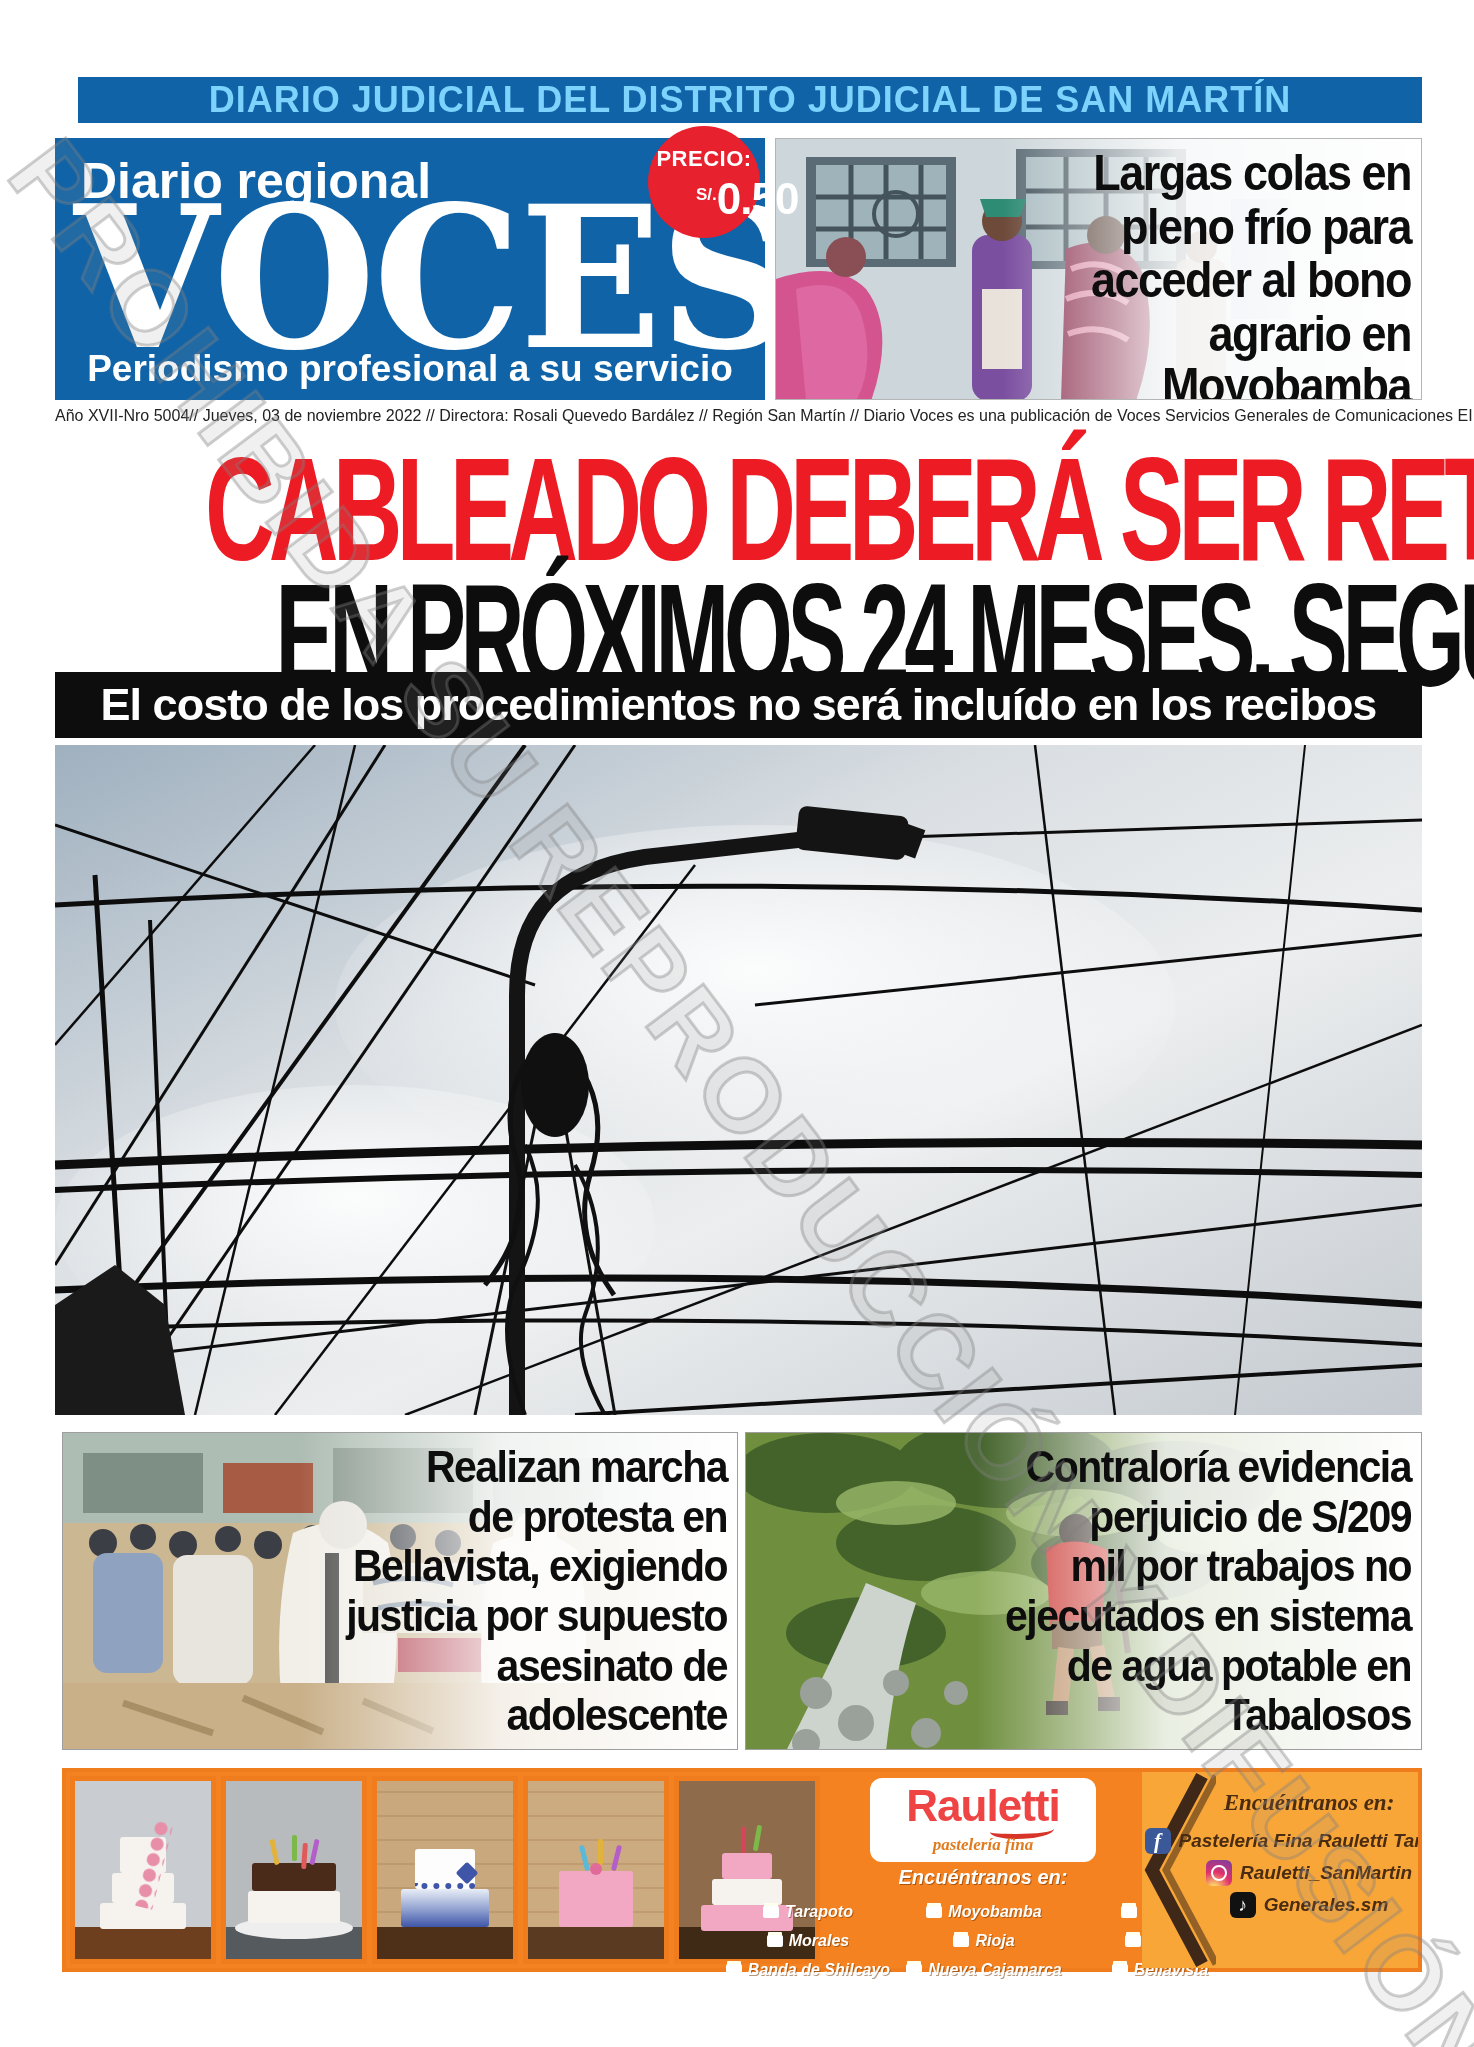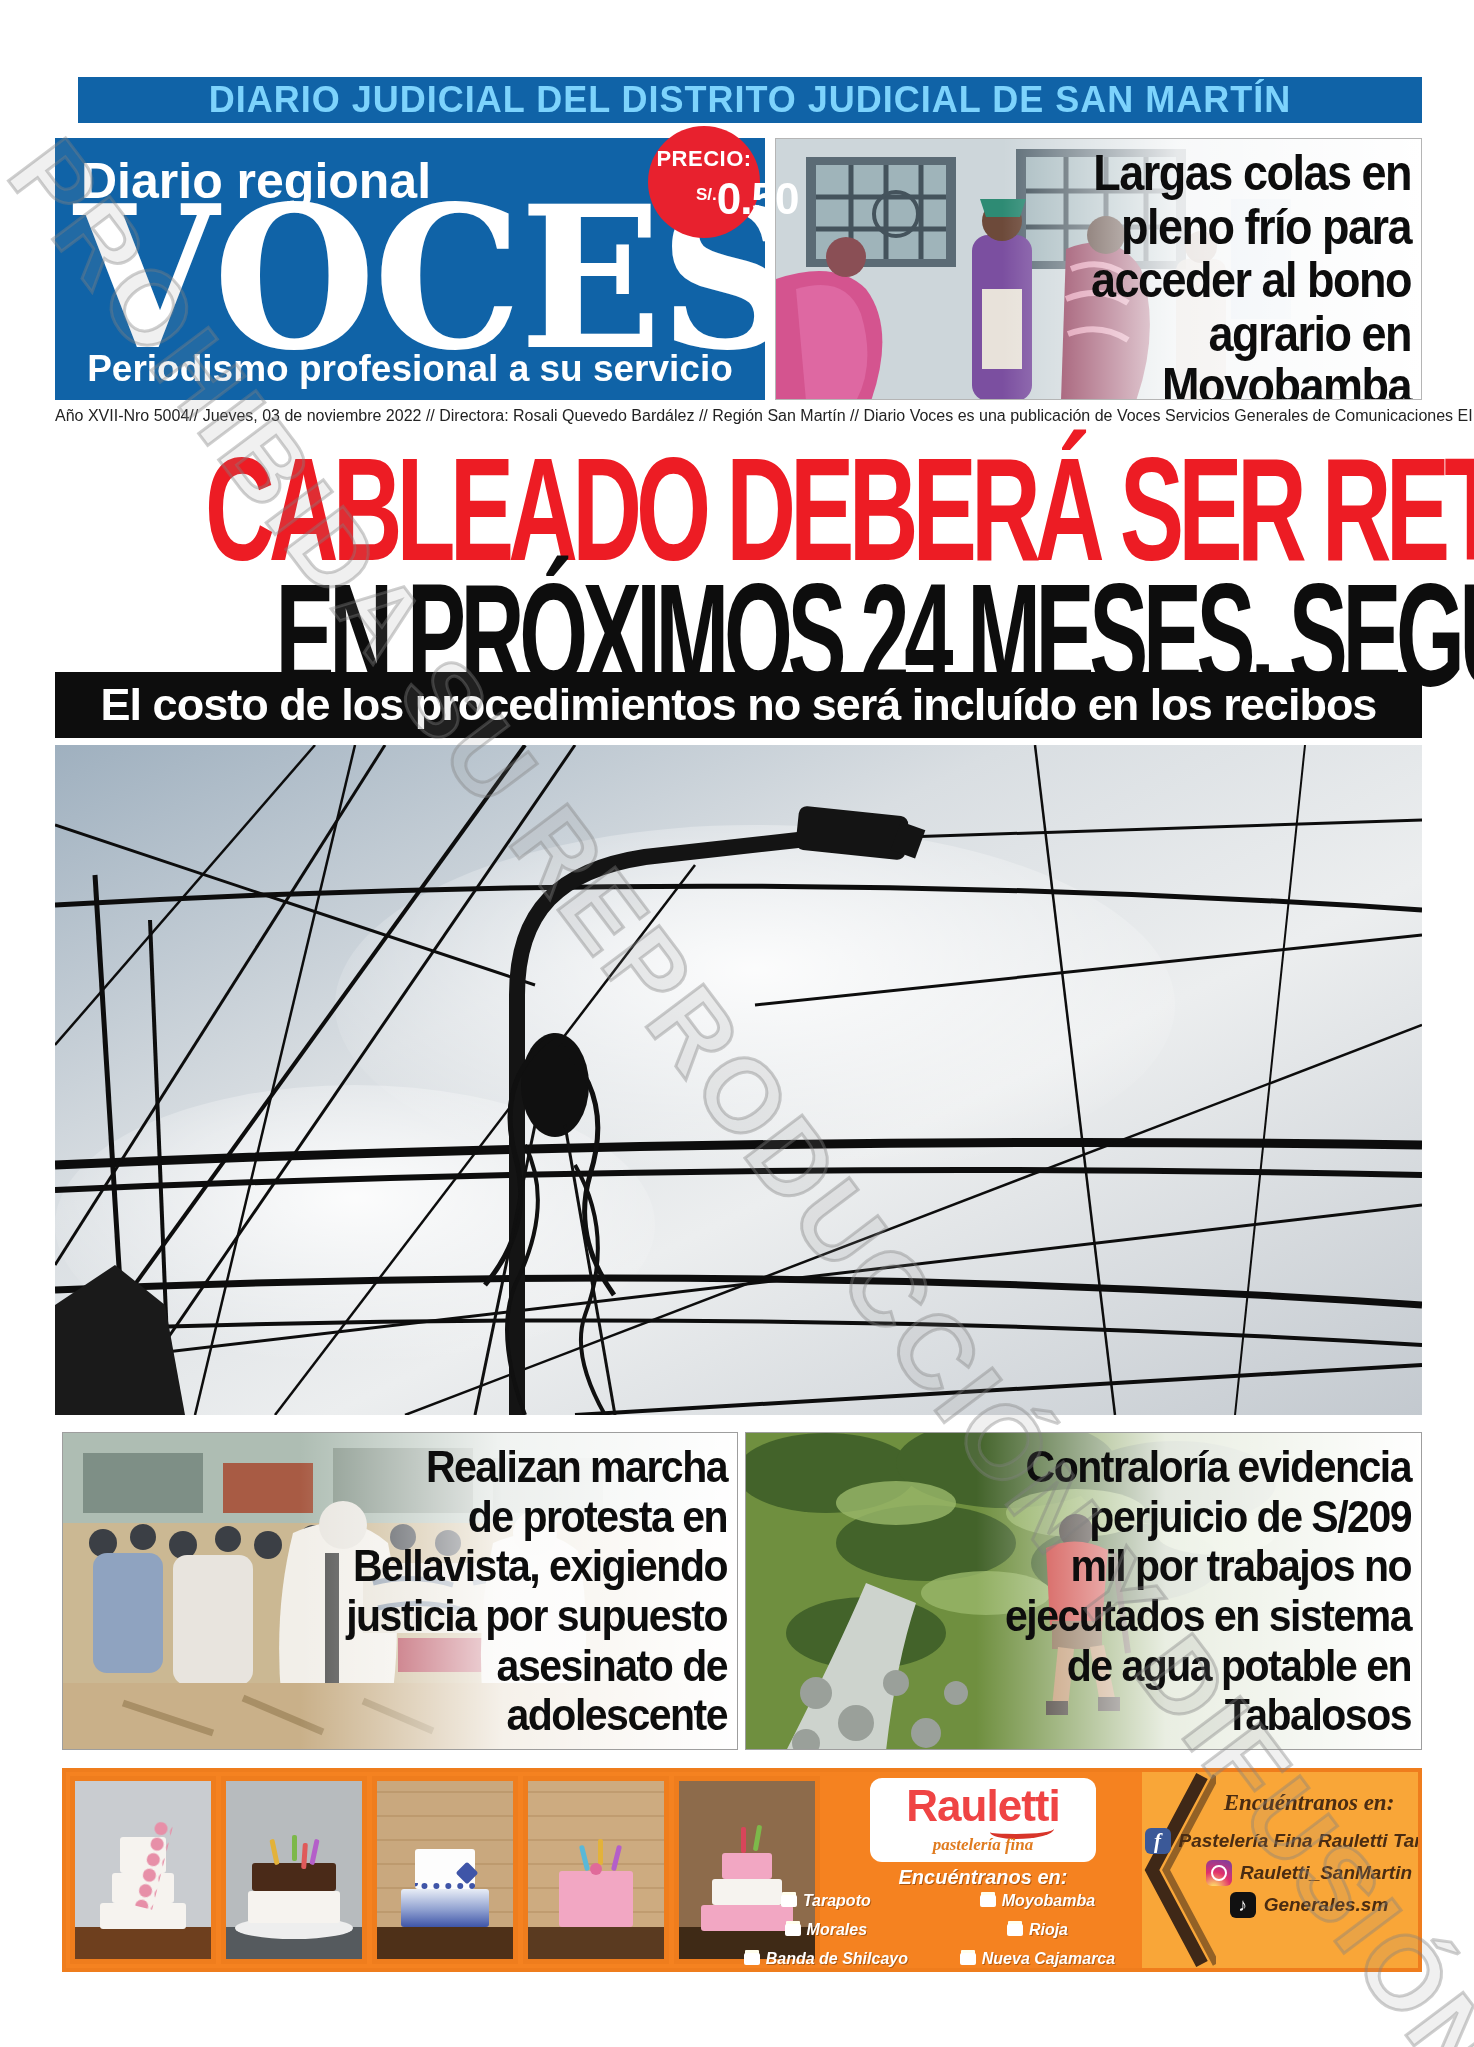--- a/index.html
+++ b/index.html
@@ -96,22 +96,22 @@
   .ad-mid{position:relative;width:318px;flex:0 0 auto;}
   .logo-box{position:absolute;left:50%;transform:translateX(-50%);top:6px;width:226px;height:84px;
             background:#fff;border-radius:12px;text-align:center;overflow:hidden;}
   .brand{margin-top:6px;font-size:44px;font-weight:800;color:#ef4444;letter-spacing:-1px;line-height:1;}
   .swoosh{display:block;width:64px;height:12px;margin:-6px auto 0 120px;border-bottom:5px solid #d8352a;
           border-radius:0 0 60% 40%;}
   .brand-sub{font-size:17px;font-style:italic;color:#e07b1f;font-weight:600;margin-top:-4px;
              font-family:"Liberation Serif",serif;}
   .loc-title{position:absolute;top:94px;left:0;right:0;text-align:center;color:#fff;font-weight:800;
              font-style:italic;font-size:20px;text-shadow:1px 1px 0 rgba(110,50,0,.55);}
-  .loc-grid{position:absolute;top:118px;left:-100px;width:520px;display:grid;
-            grid-template-columns:1fr 1fr;grid-auto-flow:column;grid-template-rows:repeat(3,1fr);
+  .loc-grid{position:absolute;top:129px;left:-100px;width:520px;display:grid;
+            grid-template-columns:1fr 1fr 1fr;grid-auto-flow:column;grid-template-rows:repeat(3,1fr);
             column-gap:6px;row-gap:2px;height:80px;gap:8px;}
   .loc-item{display:flex;align-items:center;gap:6px;justify-content:center;color:#fff;
             font-style:italic;font-weight:700;font-size:16px;line-height:1.0;
             text-shadow:1px 1px 0 rgba(110,50,0,.5);text-align:center;}
   .loc-ico{flex:0 0 auto;width:16px;height:12px;background:#fff;border-radius:2px;
            box-shadow:0 -4px 0 -1px #ffe;position:relative;}
 
   .ad-right{position:relative;flex:1;background:#f9a638;overflow:hidden;}
   .chevron{position:absolute;left:-6px;top:0;height:100%;}
   .soc-title{position:absolute;top:18px;left:70px;right:12px;text-align:center;color:#4a2c12;

